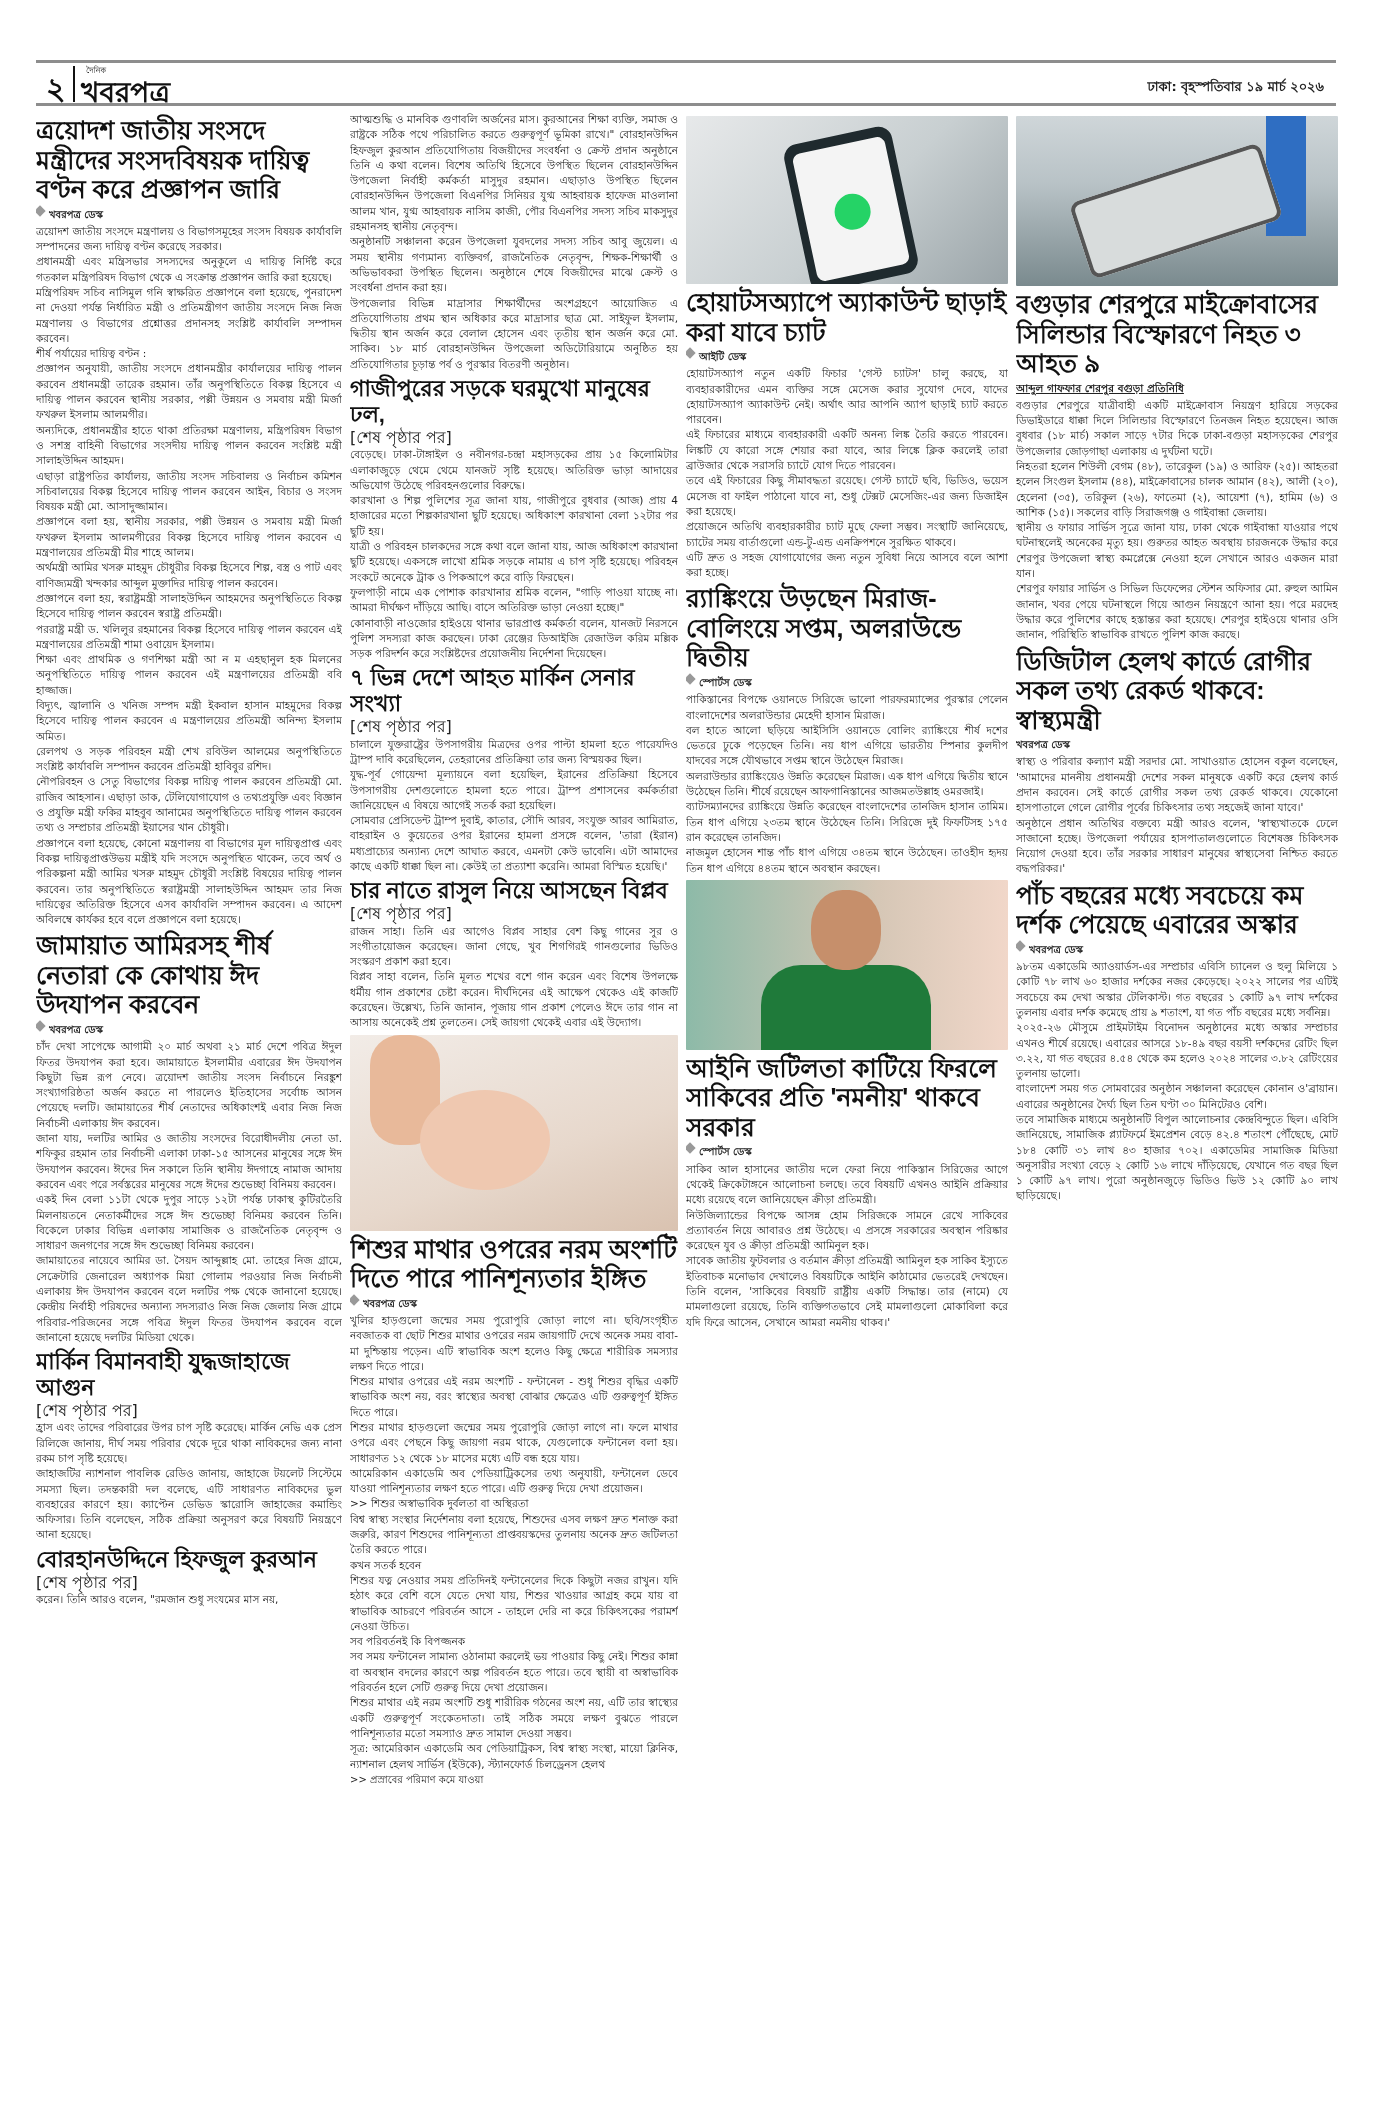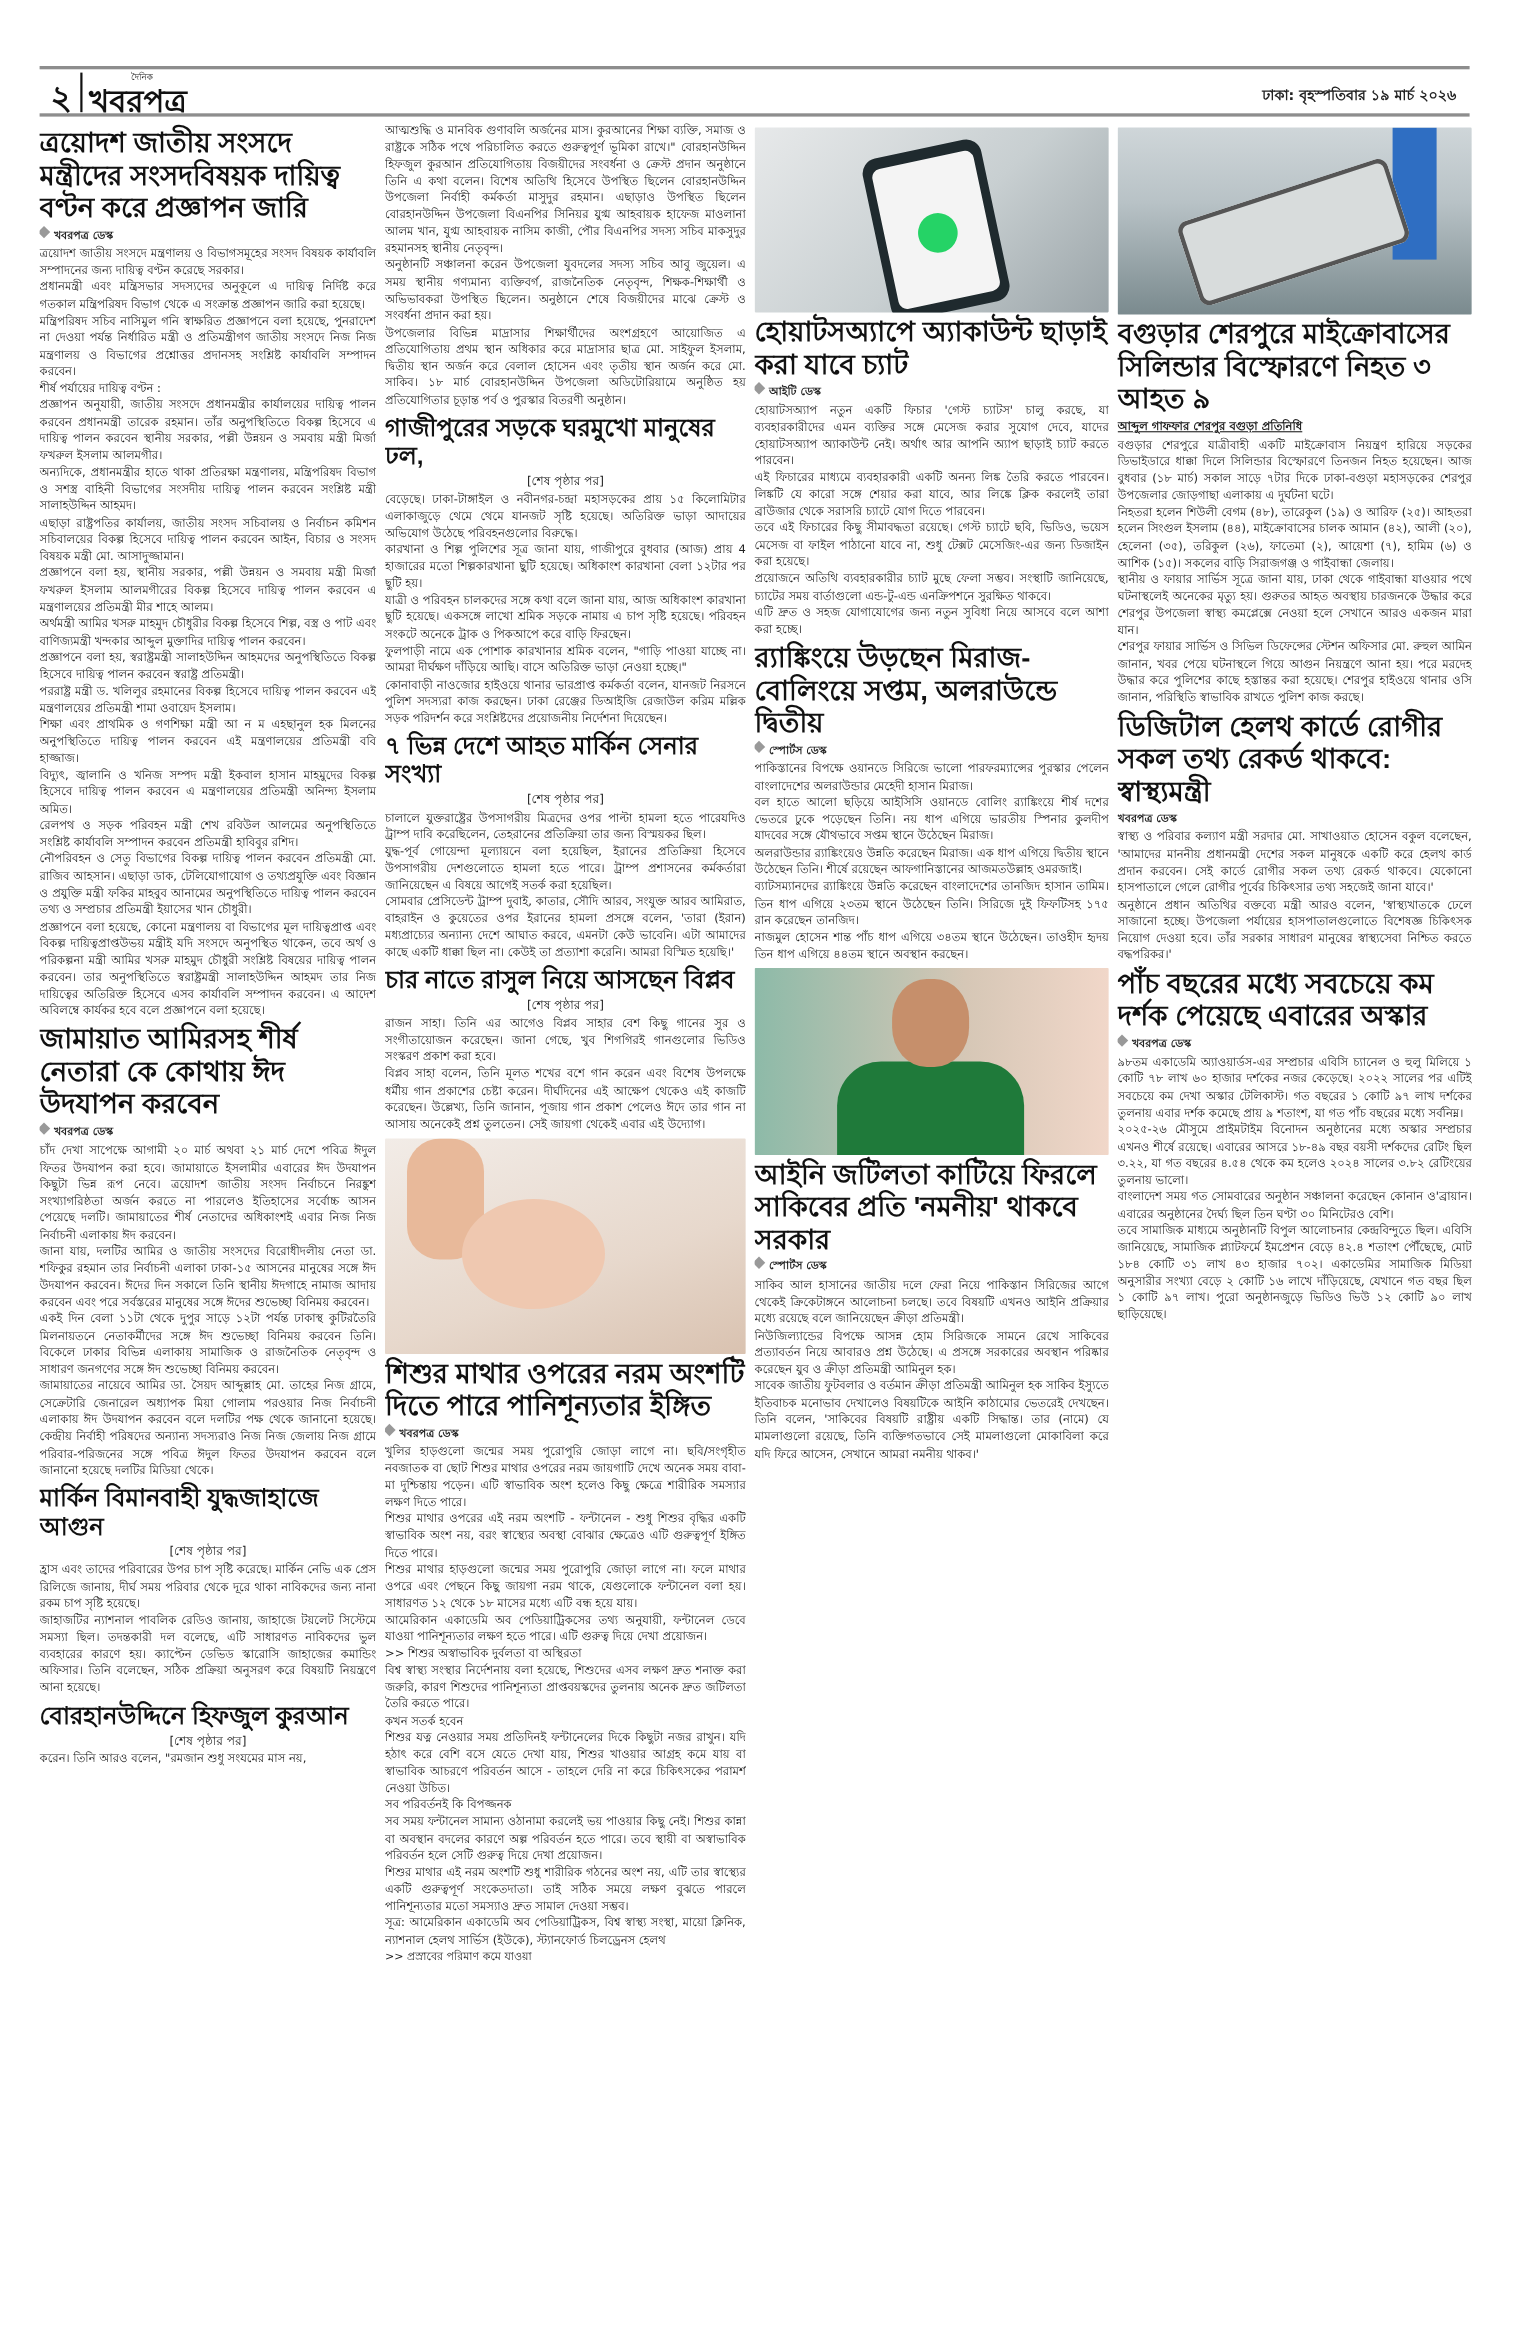--- a/index.html
+++ b/index.html
@@ -1,33 +1,33 @@
 <!DOCTYPE html>
 <html><head>
 <meta charset="utf-8">
 <style>
 *{box-sizing:border-box;margin:0;padding:0}
 body{width:1376px;height:2125px;background:#fff;font-family:"DejaVu Sans",sans-serif;color:#222;position:relative;overflow:hidden}
 .masthead{position:absolute;left:36px;top:60px;width:1300px;height:46px;border-top:3px solid #8d8d8d;border-bottom:3px solid #8d8d8d}
 .page-no{position:absolute;left:10px;top:2px;font-size:30px;font-weight:bold;color:#111}
 .mast-sep{position:absolute;left:37px;top:3px;width:2px;height:36px;background:#111}
-.logo-small{position:absolute;left:83px;top:1px;font-size:8px}
+.logo-small{position:absolute;left:50px;top:1px;font-size:8px}
 .logo{position:absolute;left:45px;top:8px;font-size:28px;font-weight:900;color:#111;font-family:"DejaVu Serif",serif}
 .dateline{position:absolute;right:12px;top:14px;font-size:13px;font-weight:bold}
 .col{position:absolute;top:112px;font-size:10.5px;line-height:15.3px;text-align:justify;overflow:hidden}
 .c1{left:36px;width:306px;height:1940px}
 .c2{left:350px;width:328px;height:1940px}
 .c3{left:686px;width:322px;height:1940px}
 .c4{left:1016px;width:322px;height:1940px}
 h2.hd{font-family:"Liberation Sans",sans-serif;font-weight:bold;text-align:left;color:#111;line-height:1.18;margin:4px 0 2px}
 .big{font-size:25px}
 .med{font-size:22px}
 .byline{font-size:10px;font-weight:bold;display:flex;gap:5px;margin:2px 0}
 .diamond{width:8px;height:8px;background:#999;transform:rotate(45deg);display:inline-block}
-.cont{text-align:center;font-size:11px;margin-bottom:2px}
+.cont{font-size:16px;margin-bottom:2px}
 p{margin:0;text-indent:0}
 .photo{width:100%;margin:4px 0;border-radius:1px;position:relative;overflow:hidden}
 .ph-phone{height:168px;background:linear-gradient(135deg,#e7e9ea,#c8cfd1 55%,#9aa4a8)}
 .ph-phone .phone{position:absolute;left:110px;top:18px;width:110px;height:150px;background:#1f2a2e;border-radius:14px;transform:rotate(-12deg)}
 .ph-phone .screen{position:absolute;left:8px;top:10px;right:8px;bottom:10px;background:#f4f4f4;border-radius:8px}
 .ph-phone .wa{position:absolute;left:30px;top:50px;width:36px;height:36px;border-radius:50%;background:#25d366}
 .ph-crash{height:170px;background:linear-gradient(180deg,#cfd6d9 0%,#b8c2c6 40%,#7a8a8e 100%)}
 .ph-crash .van{position:absolute;left:60px;top:55px;width:200px;height:80px;background:#d8dcdc;border-radius:10px;transform:rotate(-18deg);box-shadow:0 0 0 4px #555 inset}
 .ph-crash .crane{position:absolute;left:250px;top:0;width:40px;height:120px;background:#2f6ec2}
 .ph-baby{height:196px;background:linear-gradient(160deg,#f2ece7,#e7d8cc 60%,#d9c2b0)}

